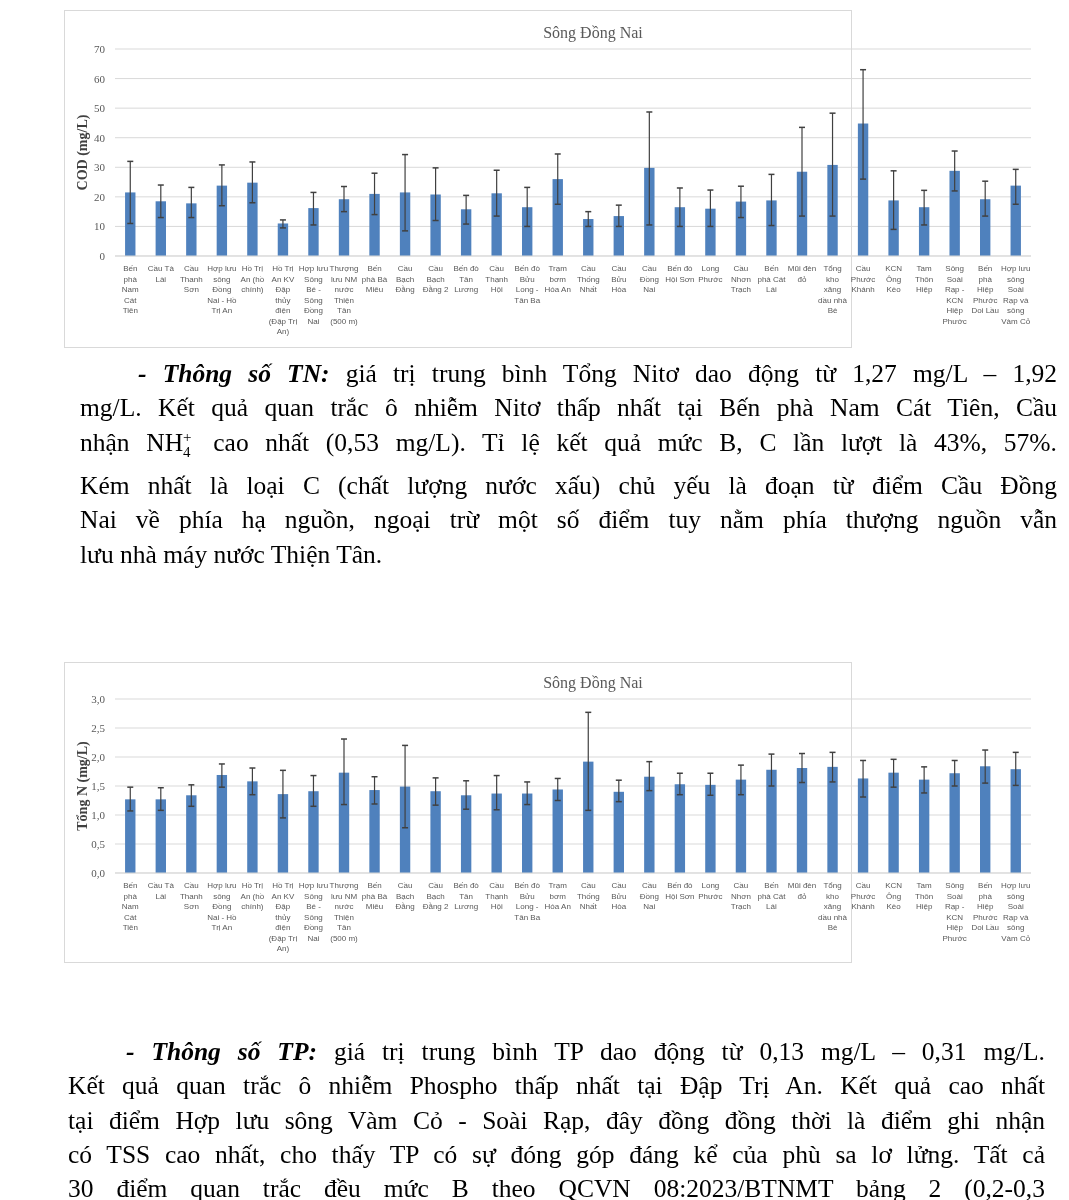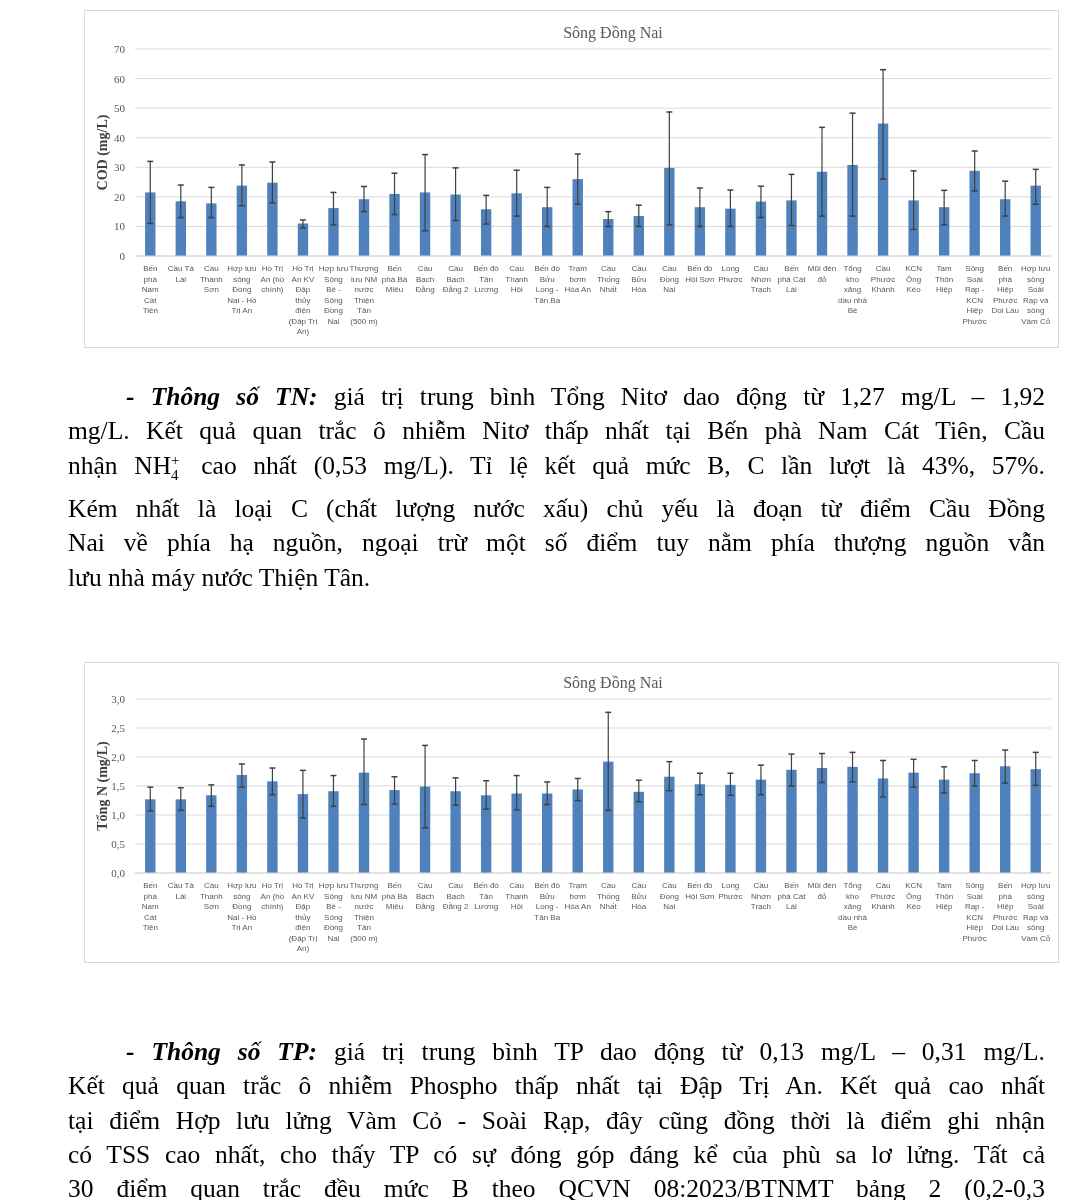--- a/index.html
+++ b/index.html
@@ -1,24 +1,24 @@
 <!DOCTYPE html>
 <html><head>
 <meta charset="utf-8">
 <style>
   html, body { margin:0; padding:0; background:#ffffff; }
   body { width:1069px; height:1200px; position:relative; overflow:hidden; font-family:"Liberation Serif", serif; color:#000; }
-  .chart-box { position:absolute; left:84px; width:975px; border:1px solid #d9d9d9; background:#fff; box-sizing:border-box; }
+  .chart-box { position:absolute; left:64px; width:788px; border:1px solid #d9d9d9; background:#fff; box-sizing:border-box; }
   #cod-box { top:10px; height:338px; }
   #tn-box { top:662px; height:301px; }
   .chart-box svg { position:absolute; left:0; top:0; }
   .para { position:absolute; left:68px; width:977px; font-size:25.5px; line-height:34.3px; text-align:justify; }
   .para .lead { font-weight:bold; font-style:italic; }
   .para .indent { display:inline-block; width:58px; }
-  #tn-para { top:380px; }
+  #tn-para { top:357px;margin-left:12px; }
   #tp-para { top:1035px; }
   .jl { text-align-last:justify; }
 </style>
 </head>
 <body>
 
 <div id="cod-box" class="chart-box">
   <svg id="cod-svg" width="975" height="338">
       <text x="528" y="27" text-anchor="middle" font-family="Liberation Serif, serif" font-size="16" fill="#595959">Sông Đồng Nai</text>
       <line x1="50" x2="966" y1="245" y2="245" stroke="#d9d9d9" stroke-width="1"></line>
@@ -369,17 +369,17 @@
       <line x1="947.7333333333333" x2="953.7333333333333" y1="89.36" y2="89.36" stroke="#404040" stroke-width="1.5"></line>
       <line x1="947.7333333333333" x2="953.7333333333333" y1="122.42" y2="122.42" stroke="#404040" stroke-width="1.5"></line>
       <text x="950.7333333333333" y="225" text-anchor="middle" font-family="Liberation Sans, sans-serif" font-size="8" fill="#595959"><tspan x="950.7333333333333" dy="0">Hợp lưu</tspan><tspan x="950.7333333333333" dy="10.5">sông</tspan><tspan x="950.7333333333333" dy="10.5">Soài</tspan><tspan x="950.7333333333333" dy="10.5">Rạp và</tspan><tspan x="950.7333333333333" dy="10.5">sông</tspan><tspan x="950.7333333333333" dy="10.5">Vàm Cỏ</tspan></text>
       <line x1="50" x2="966" y1="210" y2="210" stroke="#d9d9d9" stroke-width="1"></line>
     </svg>
 </div>
 
 <div id="tp-para" class="para">
   <div class="jl"><span class="indent"></span><span class="lead">- Thông số TP:</span><span> giá trị trung bình TP dao động từ 0,13 mg/L – 0,31 mg/L.</span></div>
   <div class="jl">Kết quả quan trắc ô nhiễm Phospho thấp nhất tại Đập Trị An. Kết quả cao nhất</div>
-  <div class="jl">tại điểm Hợp lưu lửng Vàm Cỏ - Soài Rạp, đây cũng đồng thời là điểm ghi nhận</div>
+  <div class="jl">tại điểm Hợp lưu sông Vàm Cỏ - Soài Rạp, đây đồng đồng thời là điểm ghi nhận</div>
   <div class="jl">có TSS cao nhất, cho thấy TP có sự đóng góp đáng kể của phù sa lơ lửng. Tất cả</div>
   <div class="jl">30 điểm quan trắc đều mức B theo QCVN 08:2023/BTNMT bảng 2 (0,2-0,3</div>
   <div>mg/L).</div>
 </div>
 
 </body></html>

